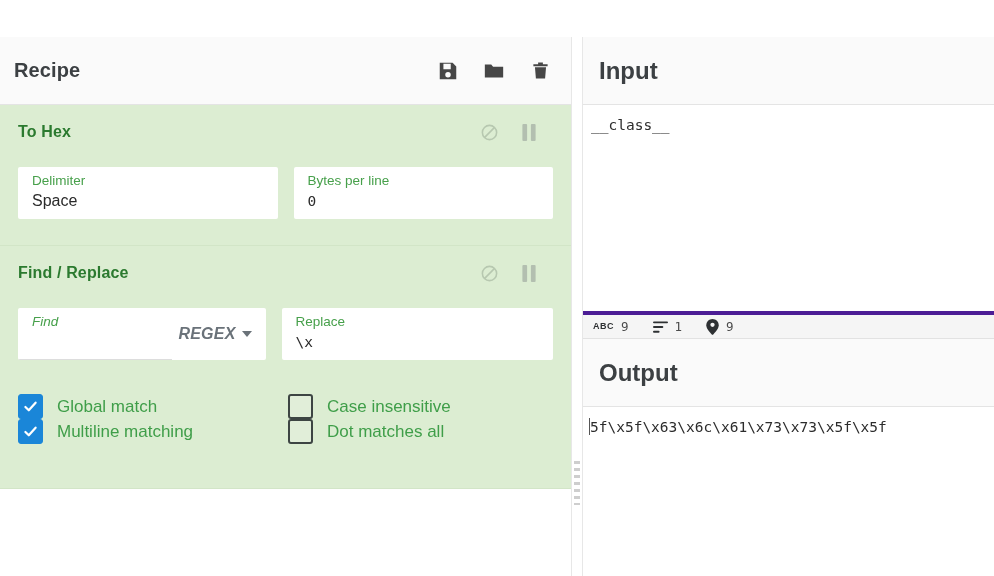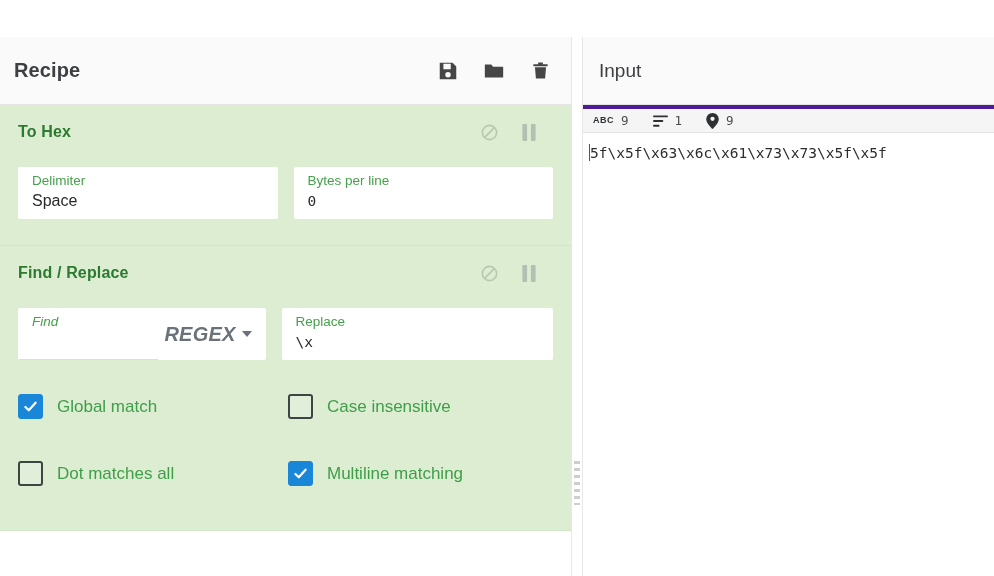--- a/index.html
+++ b/index.html
@@ -159,41 +159,40 @@
   .arg .split-drop {
     flex: 0 0 auto;
     display: flex;
     align-items: center;
     justify-content: flex-end;
     padding: 0 14px 0 6px;
     height: 100%;
     cursor: pointer;
   }
   .drop-label {
-    font-size: 20px;
+    font-size: 16px;
     font-weight: bold;
     color: #6a7279;
     letter-spacing: 0.2px;
   }
   .caret {
     display: inline-block;
     margin-left: 6px;
     width: 0; height: 0;
     border-left: 5px solid transparent;
     border-right: 5px solid transparent;
     border-top: 6px solid #6a7279;
     vertical-align: middle;
   }
 
   
   .check-grid {
     padding: 26px 18px 0 18px;
     display: grid;
     grid-template-columns: 270px 1fr;
-    row-gap: 42px;
   }
   .check-item {
     display: flex;
     align-items: center;
     gap: 14px;
     cursor: pointer;
   }
   .cbox {
     width: 25px;
     height: 25px;
@@ -265,22 +264,22 @@
   .io-title {
     flex: 0 0 auto;
     height: 68px;
     background: #fafafa;
     border-bottom: 1px solid #e4e4e4;
     display: flex;
     align-items: center;
     padding: 0 16px;
   }
   .io-title-text {
-    font-size: 19px;
-    font-weight: normal;
+    font-size: 24px;
+    font-weight: bold;
     color: #3c4043;
   }
 
   .io-text {
     background: #ffffff;
     padding: 10px 8px 8px 8px;
     font-family: "DejaVu Sans Mono", monospace;
     font-size: 14.5px;
     color: #2c2c2c;
     line-height: 20px;
@@ -456,51 +455,52 @@
             </span>
             <span class="check-label">Global match</span>
           </label>
 
           <label class="check-item">
             <span class="cbox off"></span>
             <span class="check-label">Case insensitive</span>
           </label>
 
           <label class="check-item">
-            <span class="cbox off"></span>
-            <span class="check-label">Dot matches all</span>
-          </label>
-
-          <label class="check-item">
             <span class="cbox on">
               <svg width="17" height="17" viewBox="0 0 20 20" fill="none" stroke="#ffffff" stroke-width="2.6" stroke-linecap="round" stroke-linejoin="round">
                   <polyline points="4,10.5 8,14.5 16,5.5"></polyline>
                 </svg>
             </span>
             <span class="check-label">Multiline matching</span>
           </label>
 
+          <label class="check-item">
+            <span class="cbox off"></span>
+            <span class="check-label">Dot matches all</span>
+          </label>
+
         </div>
         <div class="rec-tail"></div>
       </div>
 
       <div class="rec-blank"></div>
     </div>
   </div>
 
   <div class="gutter">
     <div class="gutter-dots"></div>
   </div>
 
   <div class="io-pane">
 
     <div class="io-title">
       <span class="io-title-text">Input</span>
     </div>
 
+    <div class="io-text" id="input-text">__class__</div>
 
     <div class="io-status">
       <span class="stat">
         <span class="stat-icon">
           <span class="abc-badge">ABC</span>
         </span>
         <span class="stat-val">9</span>
       </span>
 
       <span class="stat">
@@ -519,17 +519,20 @@
           <svg width="13" height="16" viewBox="0 0 14 18" fill="currentColor">
             <path d="M7 0C3.1 0 0 3.1 0 7c0 5 7 11 7 11s7-6 7-11c0-3.9-3.1-7-7-7z"></path>
             <circle cx="7" cy="6.6" r="2.4" fill="#f5f5f5"></circle>
           </svg>
         </span>
         <span class="stat-val">9</span>
       </span>
     </div>
 
     <div class="out-body">
+      <div class="io-title">
+        <span class="io-title-text">Output</span>
+      </div>
       <div class="io-text" id="output-text"><span class="caret-bar"></span><span>5f\x5f\x63\x6c\x61\x73\x73\x5f\x5f</span></div>
     </div>
 
   </div>
 </div>
 
 </body></html>

